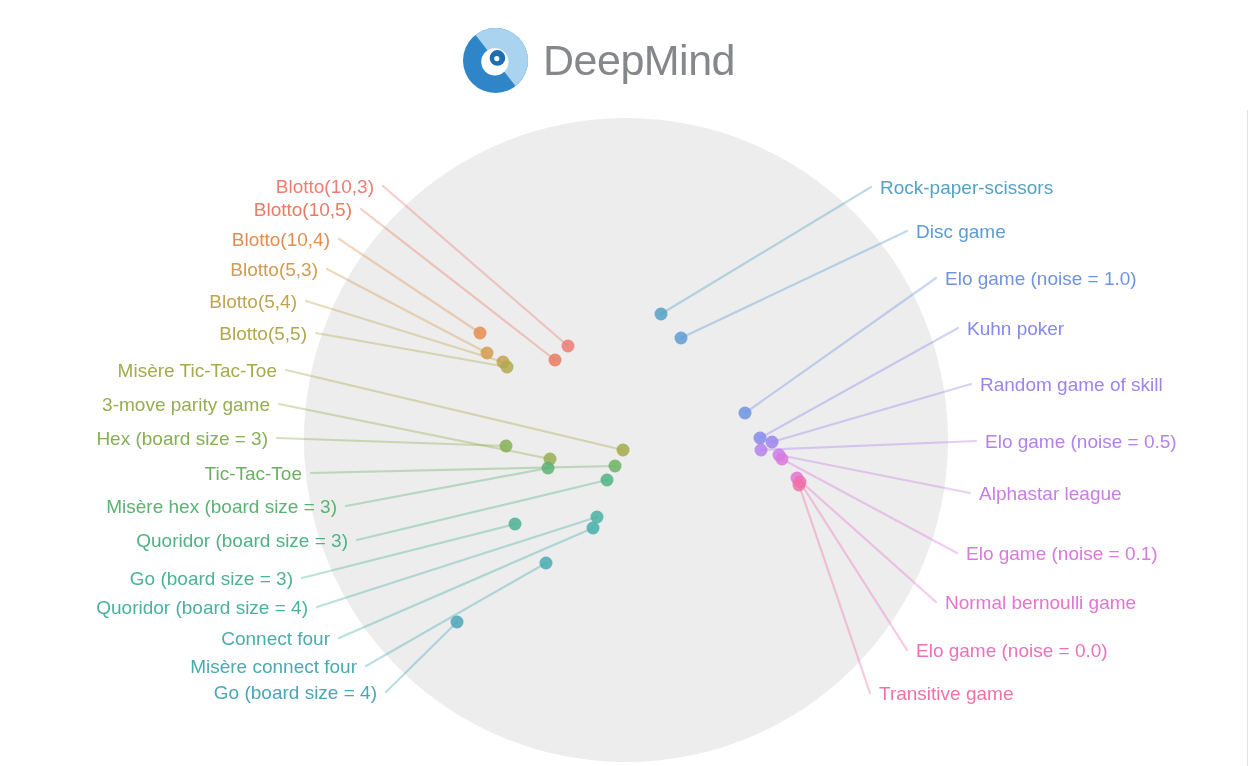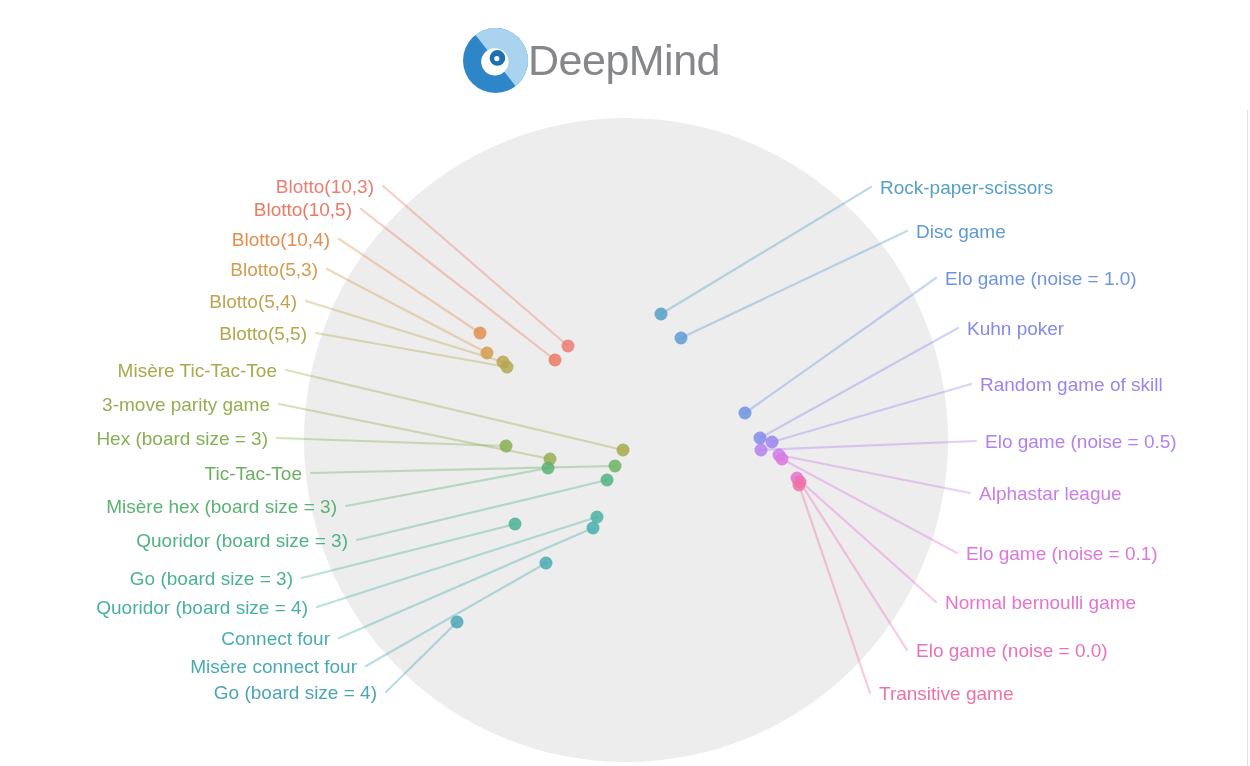--- a/index.html
+++ b/index.html
@@ -1,20 +1,20 @@
 <!DOCTYPE html>
 <html><head>
 <meta charset="utf-8">
 <style>
   html,body{margin:0;padding:0;background:#ffffff;}
   body{width:1250px;height:766px;position:relative;overflow:hidden;
        font-family:"Liberation Sans","DejaVu Sans",sans-serif;}
   .stage{position:absolute;inset:0;}
   .header{position:absolute;left:463px;top:26px;height:68px;display:flex;
-          align-items:center;}
+          align-items:center;gap:15px;}
   .logo-svg{width:65px;height:65px;display:block;}
   .brand{font-size:43px;color:#85878a;font-weight:400;letter-spacing:-0.5px;}
   #plot{position:absolute;left:0;top:0;}
   .edge-line{position:absolute;right:2px;top:110px;bottom:0;width:1px;
              background:#e2e2e2;}
   text.game-label{font-size:19px;}
 </style>
 </head>
 <body>
 

